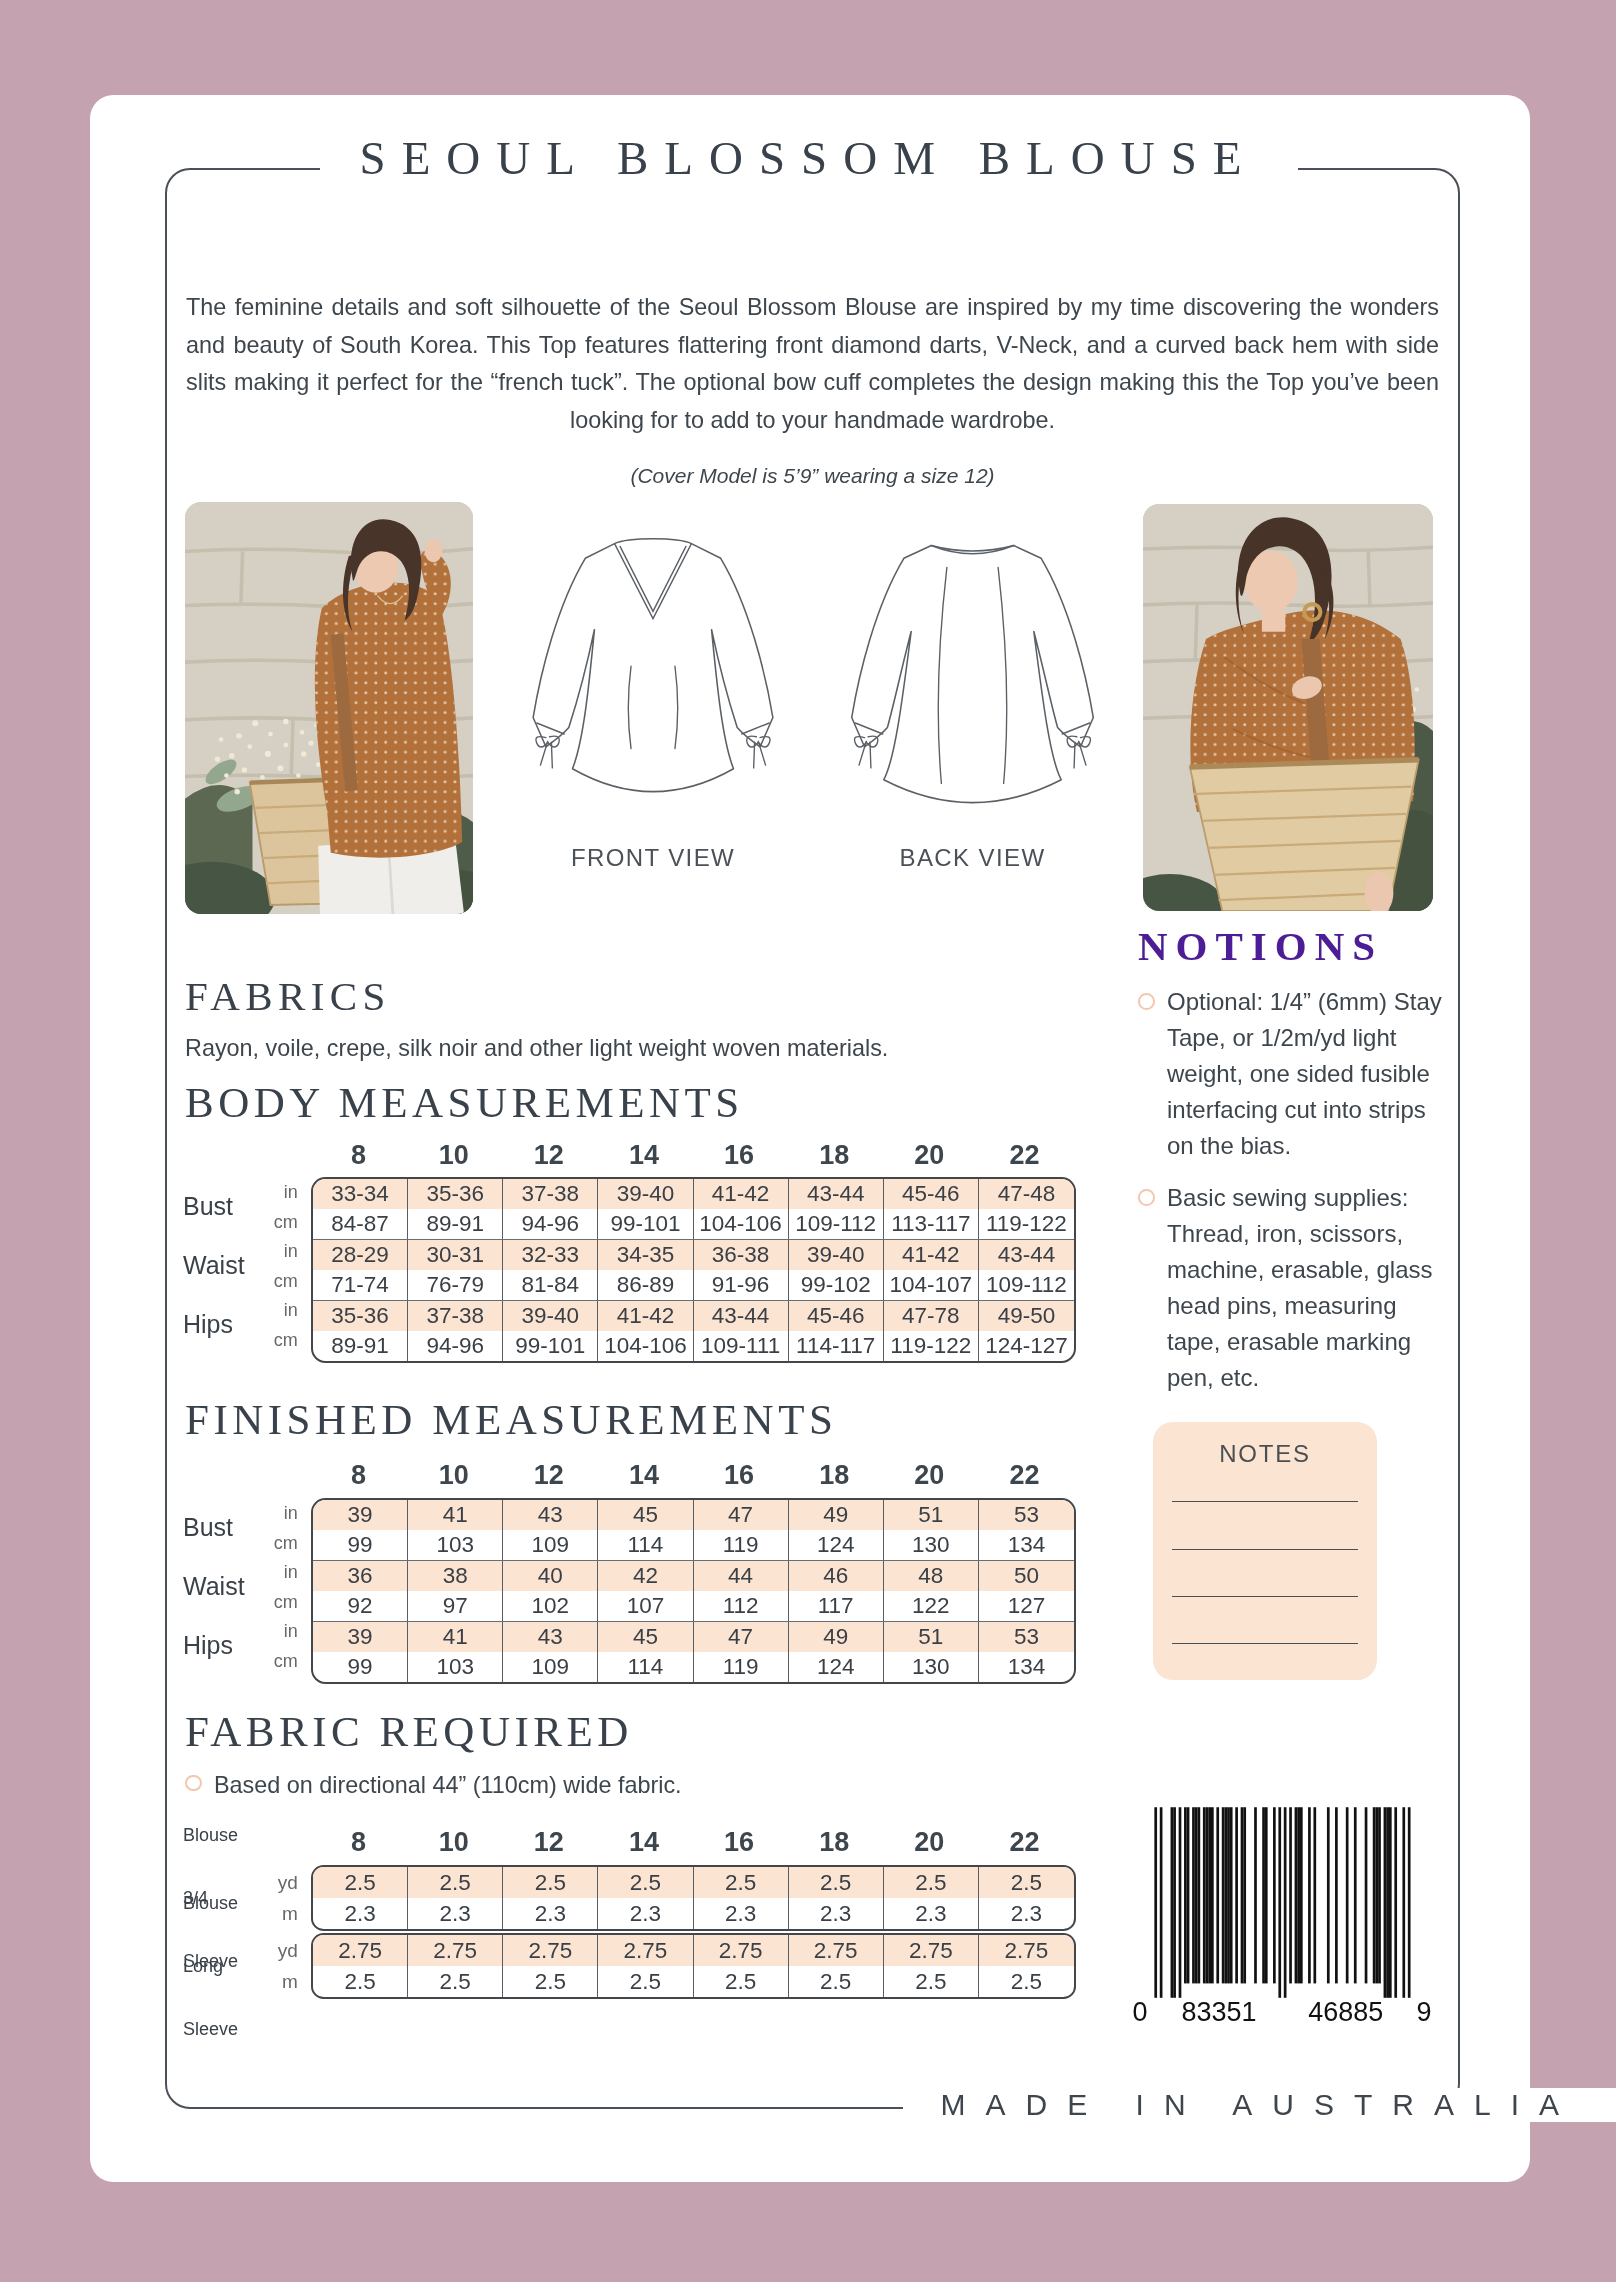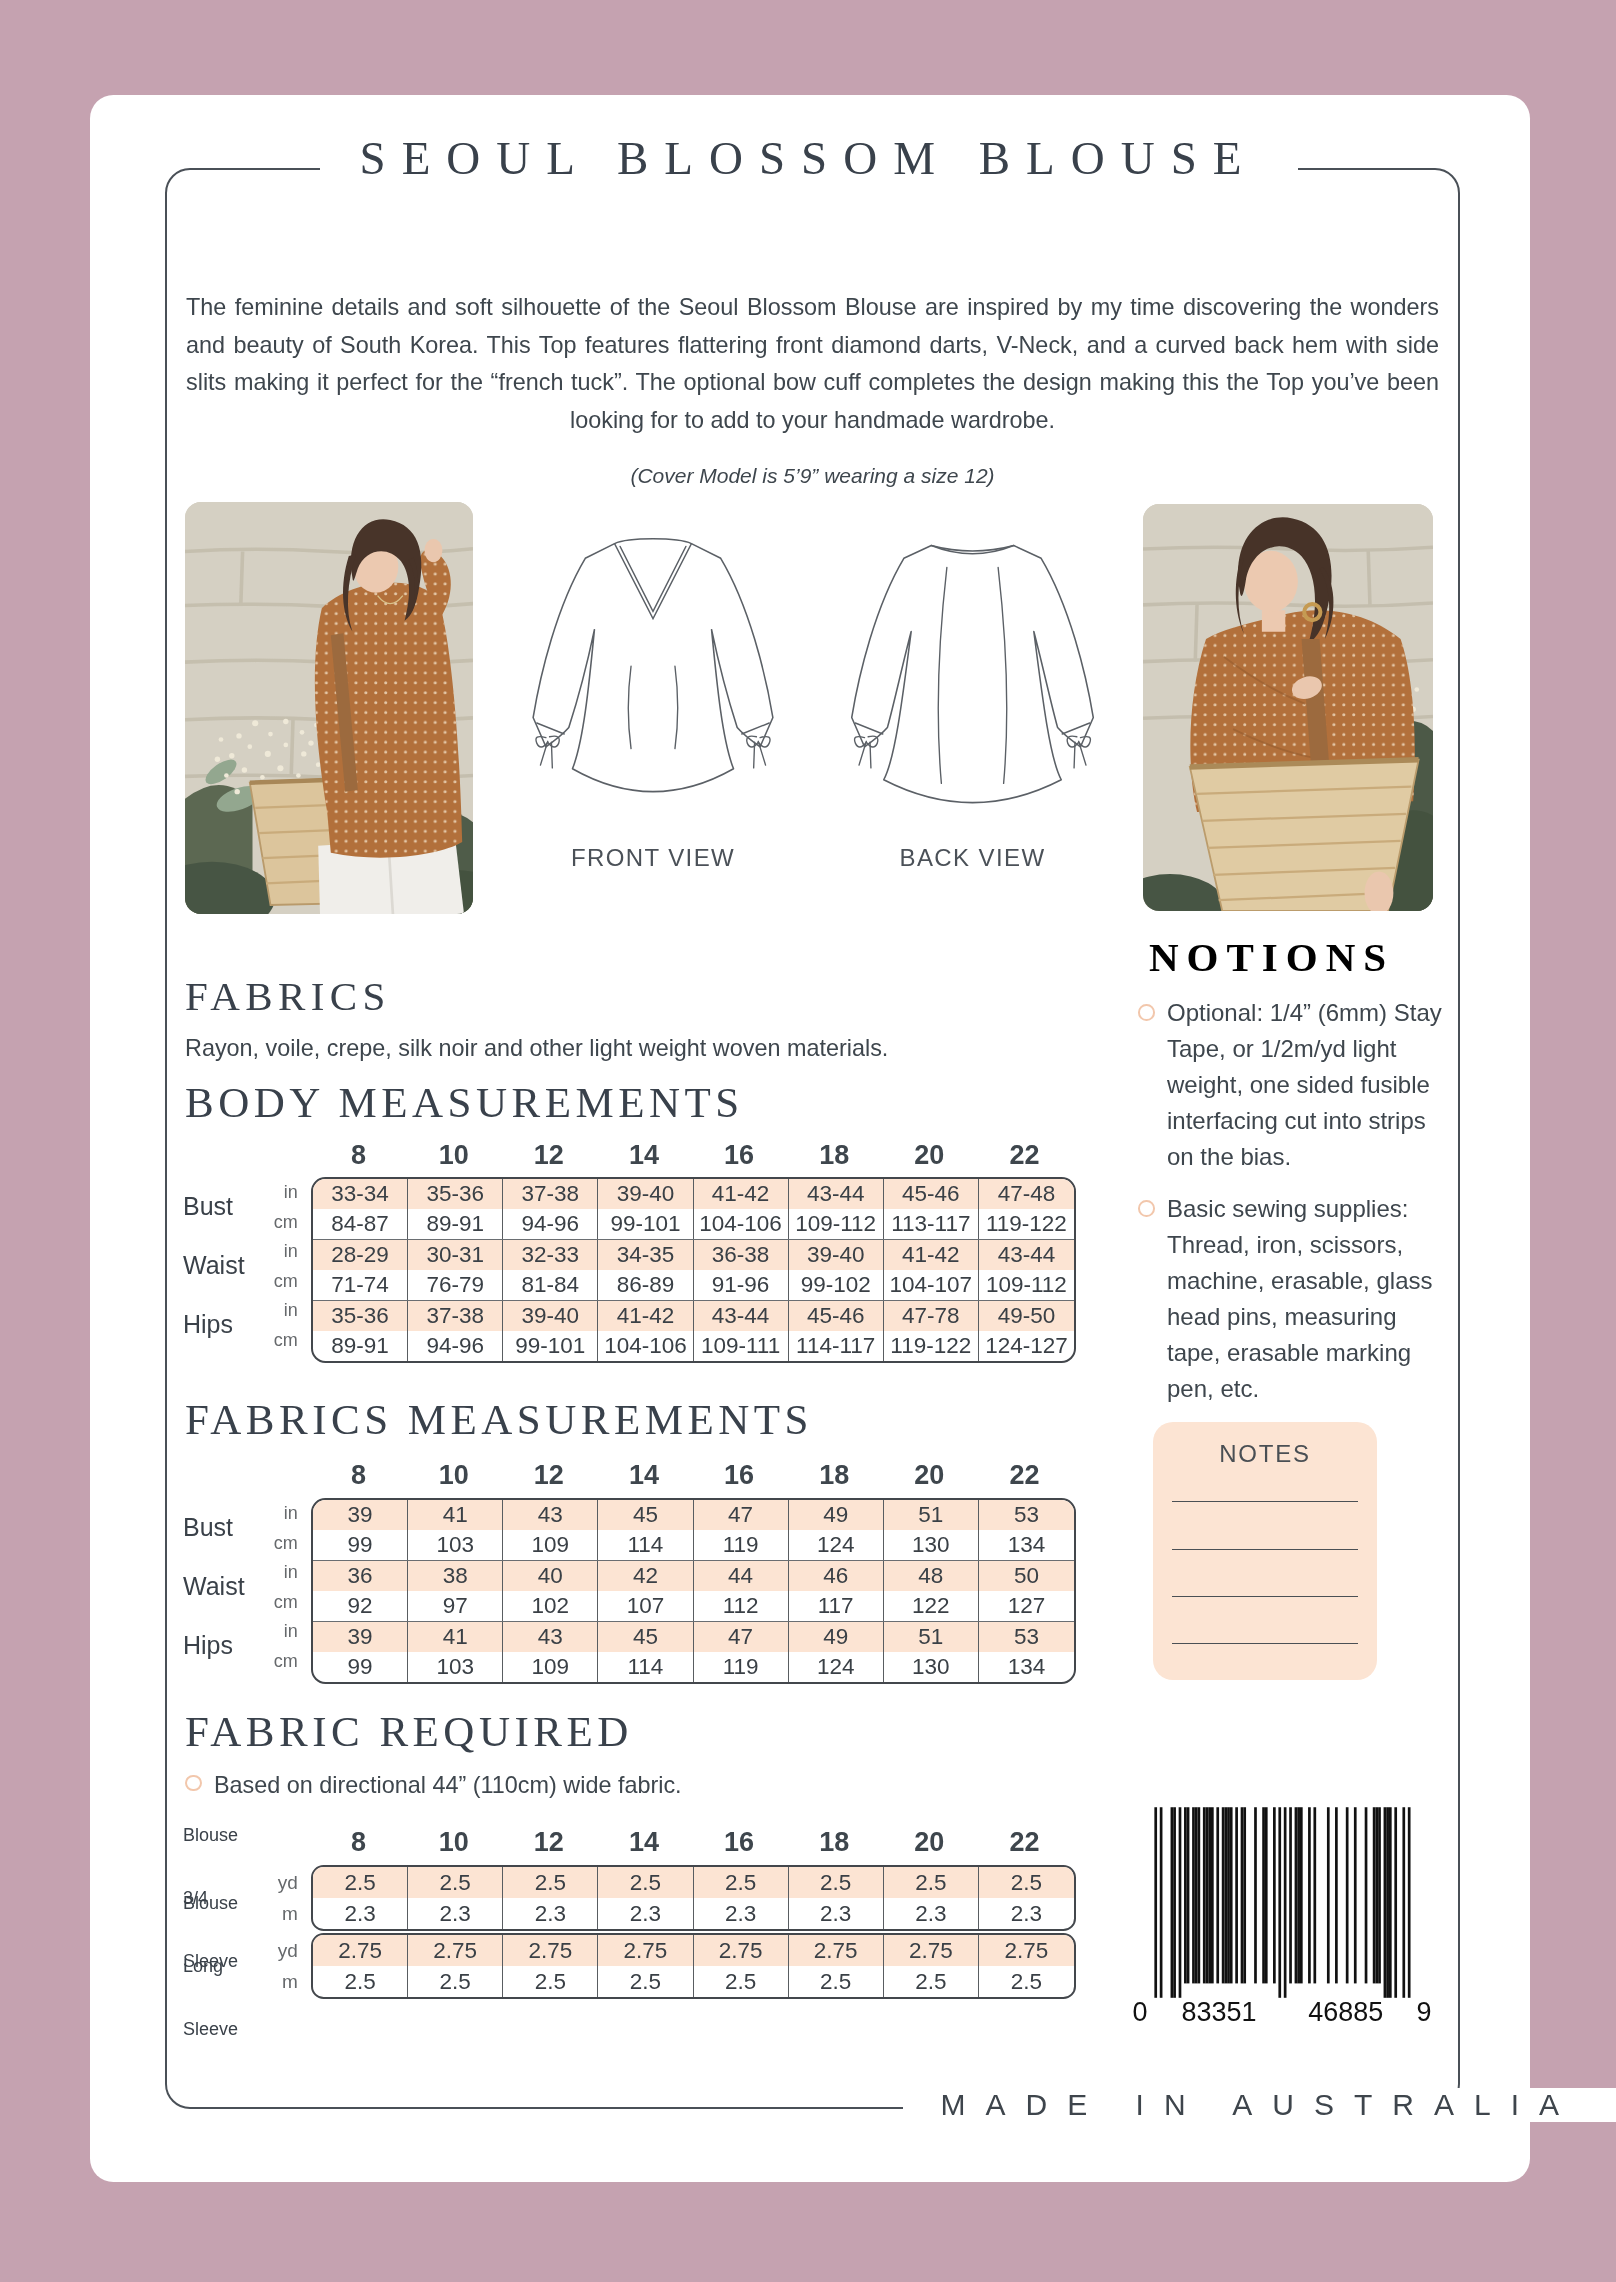--- a/index.html
+++ b/index.html
@@ -81,21 +81,21 @@
                      font-size:18px;line-height:1.12;color:#3a4149;gap:43px;}
   .fab-labels .funits{width:36px;display:flex;flex-direction:column;justify-content:center;
                       text-align:right;font-size:19px;color:#66696c;padding-right:7.2px;box-sizing:border-box;}
   .fab-labels .funits div{height:31.5px;line-height:31.5px;}
 
   .bullets{list-style:none;margin:0;padding:0;}
   .bullets li{position:relative;padding-left:29px;color:#3e464d;}
   .bullets li::before{content:"";position:absolute;left:0;width:12.6px;height:12.6px;
                       border:2.3px solid #f2c7ac;border-radius:50%;}
   .notions{position:absolute;left:1138px;top:922px;width:304px;}
-  .notions .h1n{font-family:"Liberation Serif",serif;font-size:41px;letter-spacing:8px;color:#000000;margin:11px;}
+  .notions .h1n{font-family:"Liberation Serif",serif;font-size:41px;letter-spacing:8px;color:#4c1d95;margin:0;}
   .notions .bullets{margin-top:14.4px;}
   .notions .bullets li{font-size:24px;line-height:1.5;margin-bottom:16px;}
   .notions .bullets li::before{top:9px;}
 
   .fab-bullets{position:absolute;left:185px;top:1770px;width:900px;}
   .fab-bullets li{font-size:23.4px;line-height:1.3;margin-bottom:10.8px;}
   .fab-bullets li::before{top:4.5px;}
 
   #notes-box{position:absolute;left:1153px;top:1422px;width:224px;height:258px;
              background:#fce4d3;border-radius:20px;}
@@ -421,21 +421,21 @@
         <div class="mcell cm">94-96</div>
         <div class="mcell cm">99-101</div>
         <div class="mcell cm">104-106</div>
         <div class="mcell cm">109-111</div>
         <div class="mcell cm">114-117</div>
         <div class="mcell cm">119-122</div>
         <div class="mcell cm last">124-127</div>
       </div>
     </div>
 
-  <div class="h1" id="finm-h">FABRICS MEASUREMENTS</div>
+  <div class="h1" id="finm-h">FINISHED MEASUREMENTS</div>
   <div class="size-row" id="fin-sizes">
       <div class="size-cell">8</div>
       <div class="size-cell">10</div>
       <div class="size-cell">12</div>
       <div class="size-cell">14</div>
       <div class="size-cell">16</div>
       <div class="size-cell">18</div>
       <div class="size-cell">20</div>
       <div class="size-cell">22</div>
     </div>

